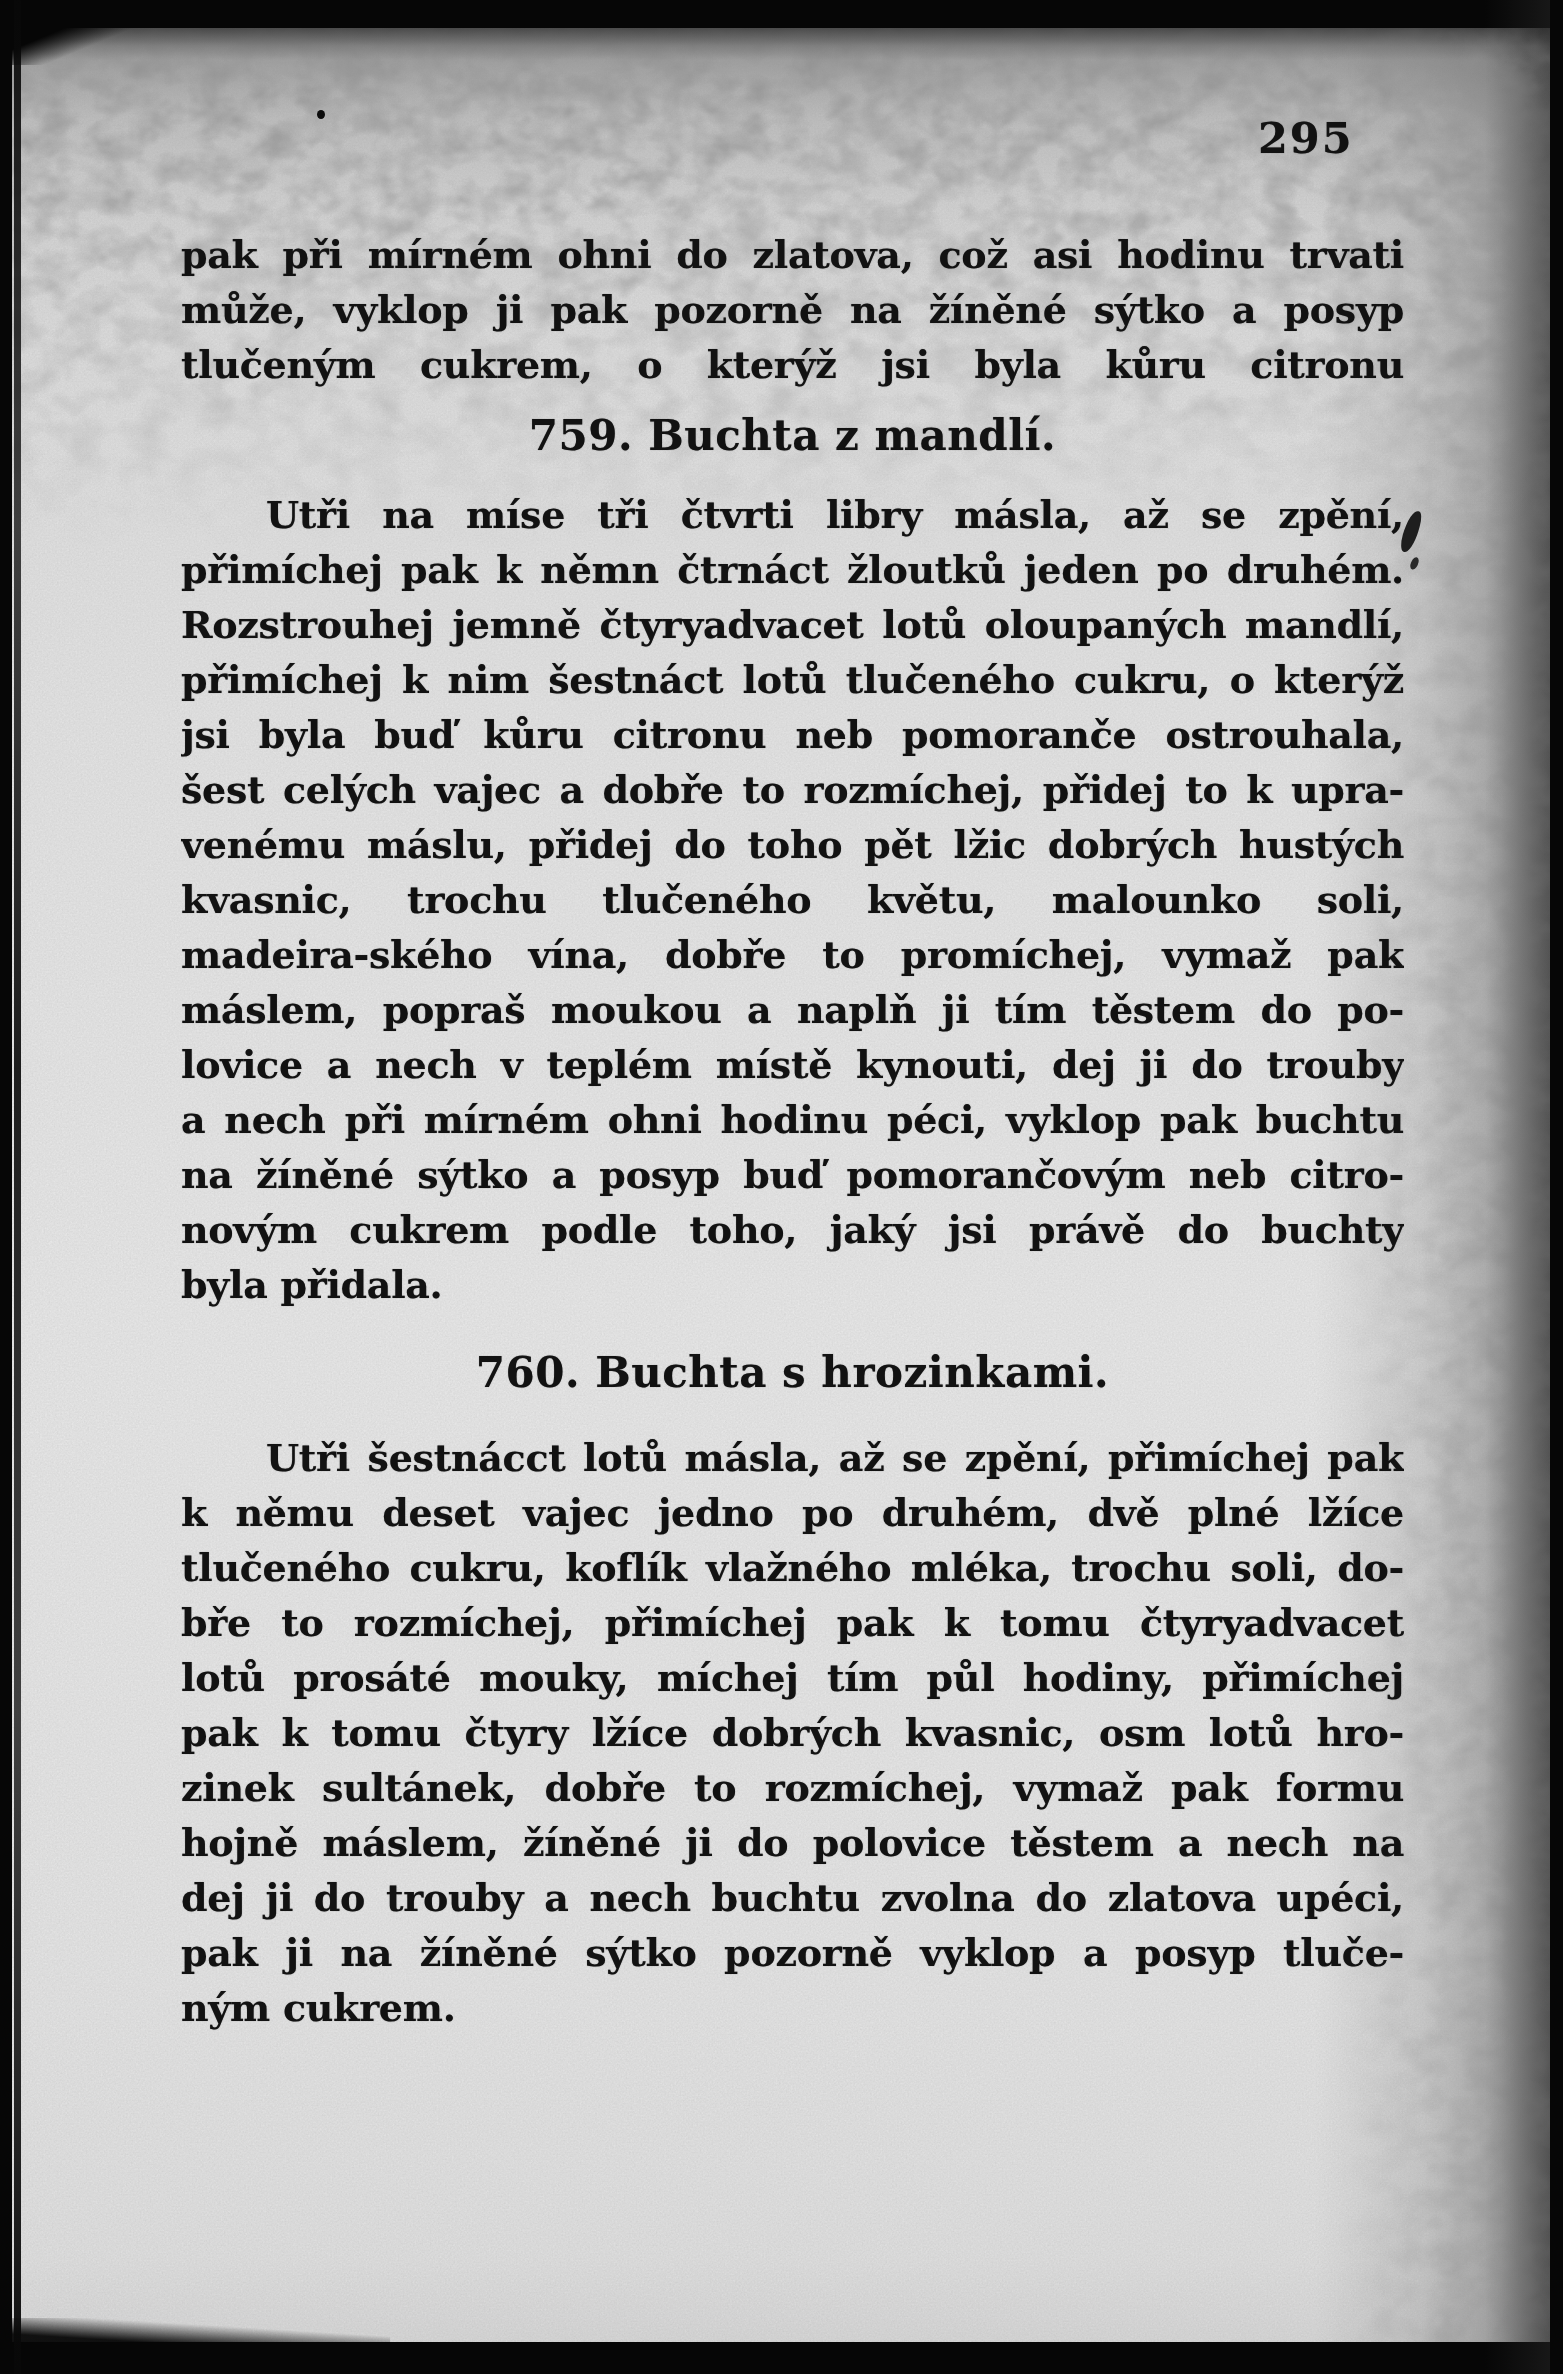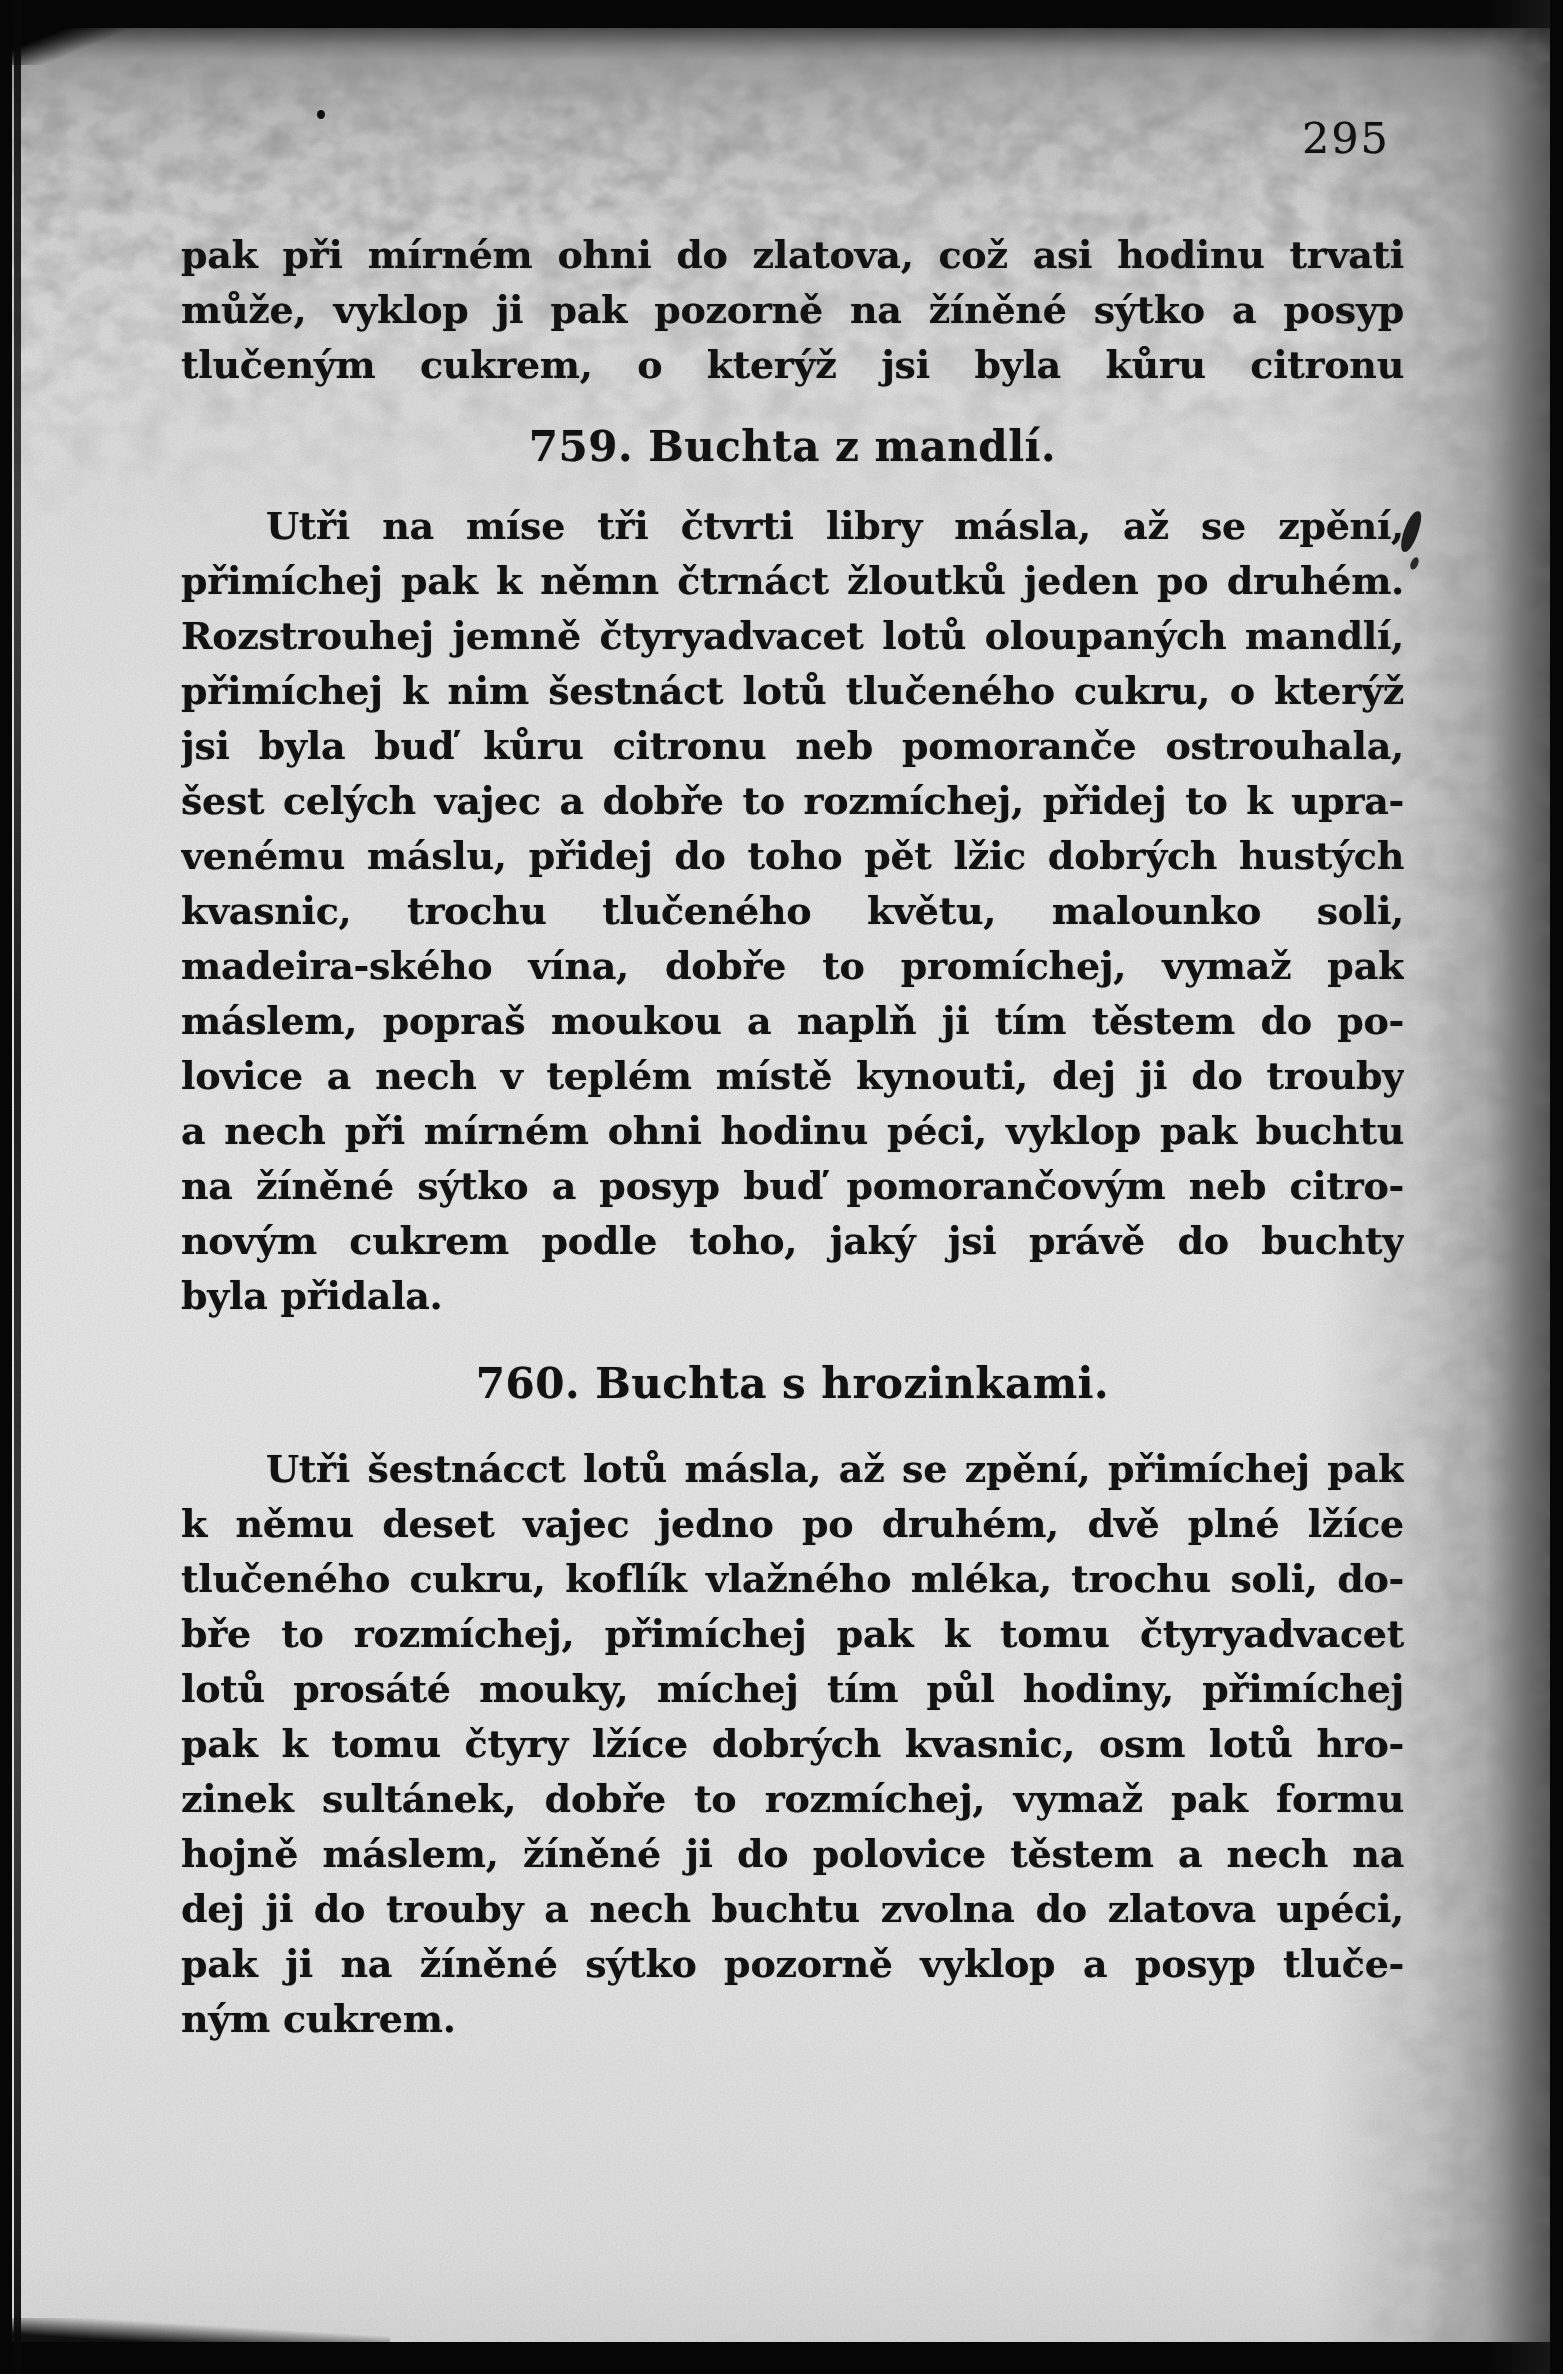--- a/index.html
+++ b/index.html
@@ -28,40 +28,40 @@
   .corner-bl{position:absolute;bottom:33px;left:0;width:390px;height:24px;
       background:linear-gradient(to top right,rgba(6,6,6,.95) 18%,rgba(6,6,6,0) 62%);}
   .edge-left{position:absolute;top:0;bottom:0;left:0;width:12px;background:var(--edge);}
   .gutter-line{position:absolute;top:0;bottom:0;left:14px;width:7.4px;
       background:linear-gradient(180deg,rgba(8,8,8,.92) 0%,rgba(20,20,20,.78) 22%,rgba(8,8,8,.9) 45%,rgba(25,25,25,.8) 72%,rgba(8,8,8,.95) 100%);}
   .edge-right{position:absolute;top:0;bottom:0;right:0;width:14px;background:var(--edge);}
   .edge-right-shadow{position:absolute;top:0;bottom:0;right:14px;width:65px;
       background:linear-gradient(90deg,rgba(0,0,0,0),rgba(45,45,45,.45));}
 
   
-  .page-number{position:absolute;left:1302px;top:113px;font-size:43px;font-weight:400;color:var(--ink);
+  .page-number{position:absolute;left:1258px;top:113px;font-size:43px;font-weight:700;color:var(--ink);
       letter-spacing:1.9px;text-shadow:0 0 0.9px rgba(0,0,0,.55);}
 
   
   .speck{position:absolute;left:317px;top:110px;width:8.3px;height:9.3px;border-radius:50%;background:#0d0d0d;}
   .smudge{position:absolute;left:1404px;top:510px;width:14px;height:43px;background:#1e1e1e;
       border-radius:65% 35% 60% 40%;transform:rotate(16deg);}
   .smudge2{position:absolute;left:1411px;top:557px;width:7.4px;height:13px;background:#2a2a2a;
       border-radius:50%;transform:rotate(24deg);}
 
   
   .textblock{position:absolute;left:181px;top:227px;width:1223px;color:var(--ink);}
   .line{font-size:38px;font-weight:700;line-height:55px;height:55px;overflow:hidden;
       letter-spacing:-0.3px;text-align:justify;text-align-last:justify;
       text-shadow:0 0 0.9px rgba(10,10,10,.5);}
   .line.short{text-align-last:left;}
   .indent-first .line:first-child{text-indent:85px;}
   .heading{margin:0;font-size:42px;font-weight:700;line-height:55px;text-align:center;
       color:var(--ink);text-shadow:0 0 0.9px rgba(10,10,10,.5);letter-spacing:0.5px;}
-  .heading.h759{margin-top:27px;margin-bottom:24px;}
+  .heading.h759{margin-top:16px;margin-bottom:24px;}
   .heading.h760{margin-top:33px;margin-bottom:30px;text-align:center;}
 </style>
 </head>
 <body>
 
 <div class="stage">
   <div class="page"></div>
 
   <svg class="grain-svg" width="1564" height="2375" aria-hidden="true" viewBox="0 0 1686 2560">
     <defs>

